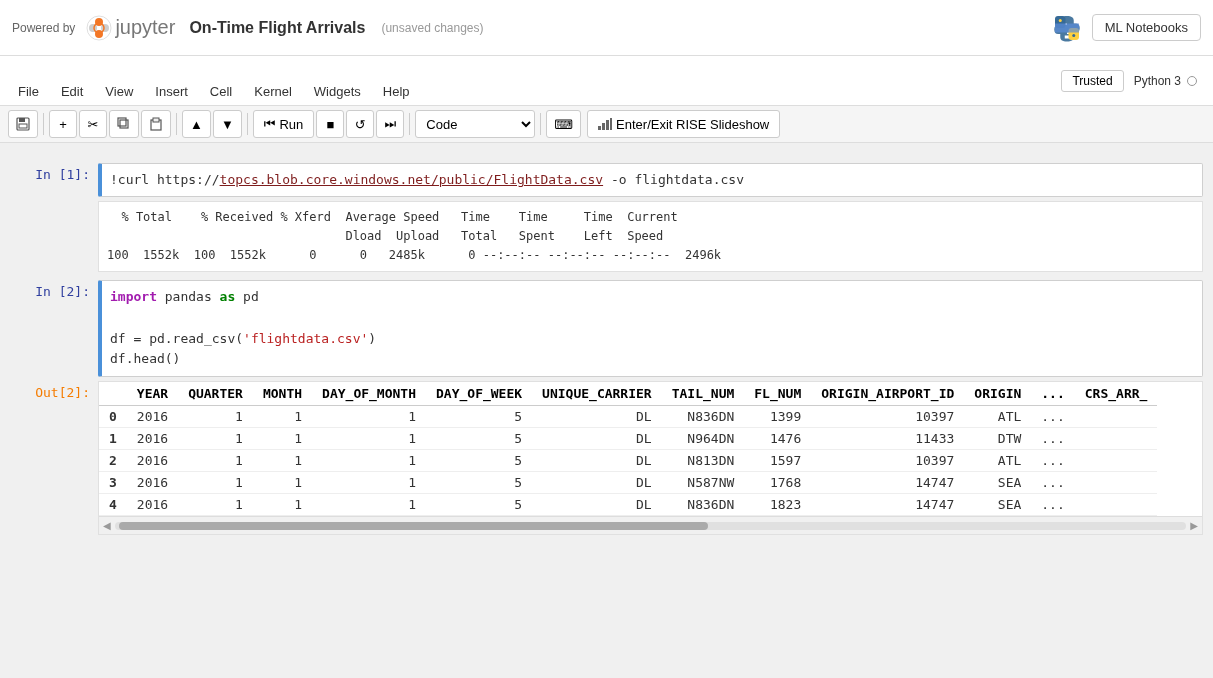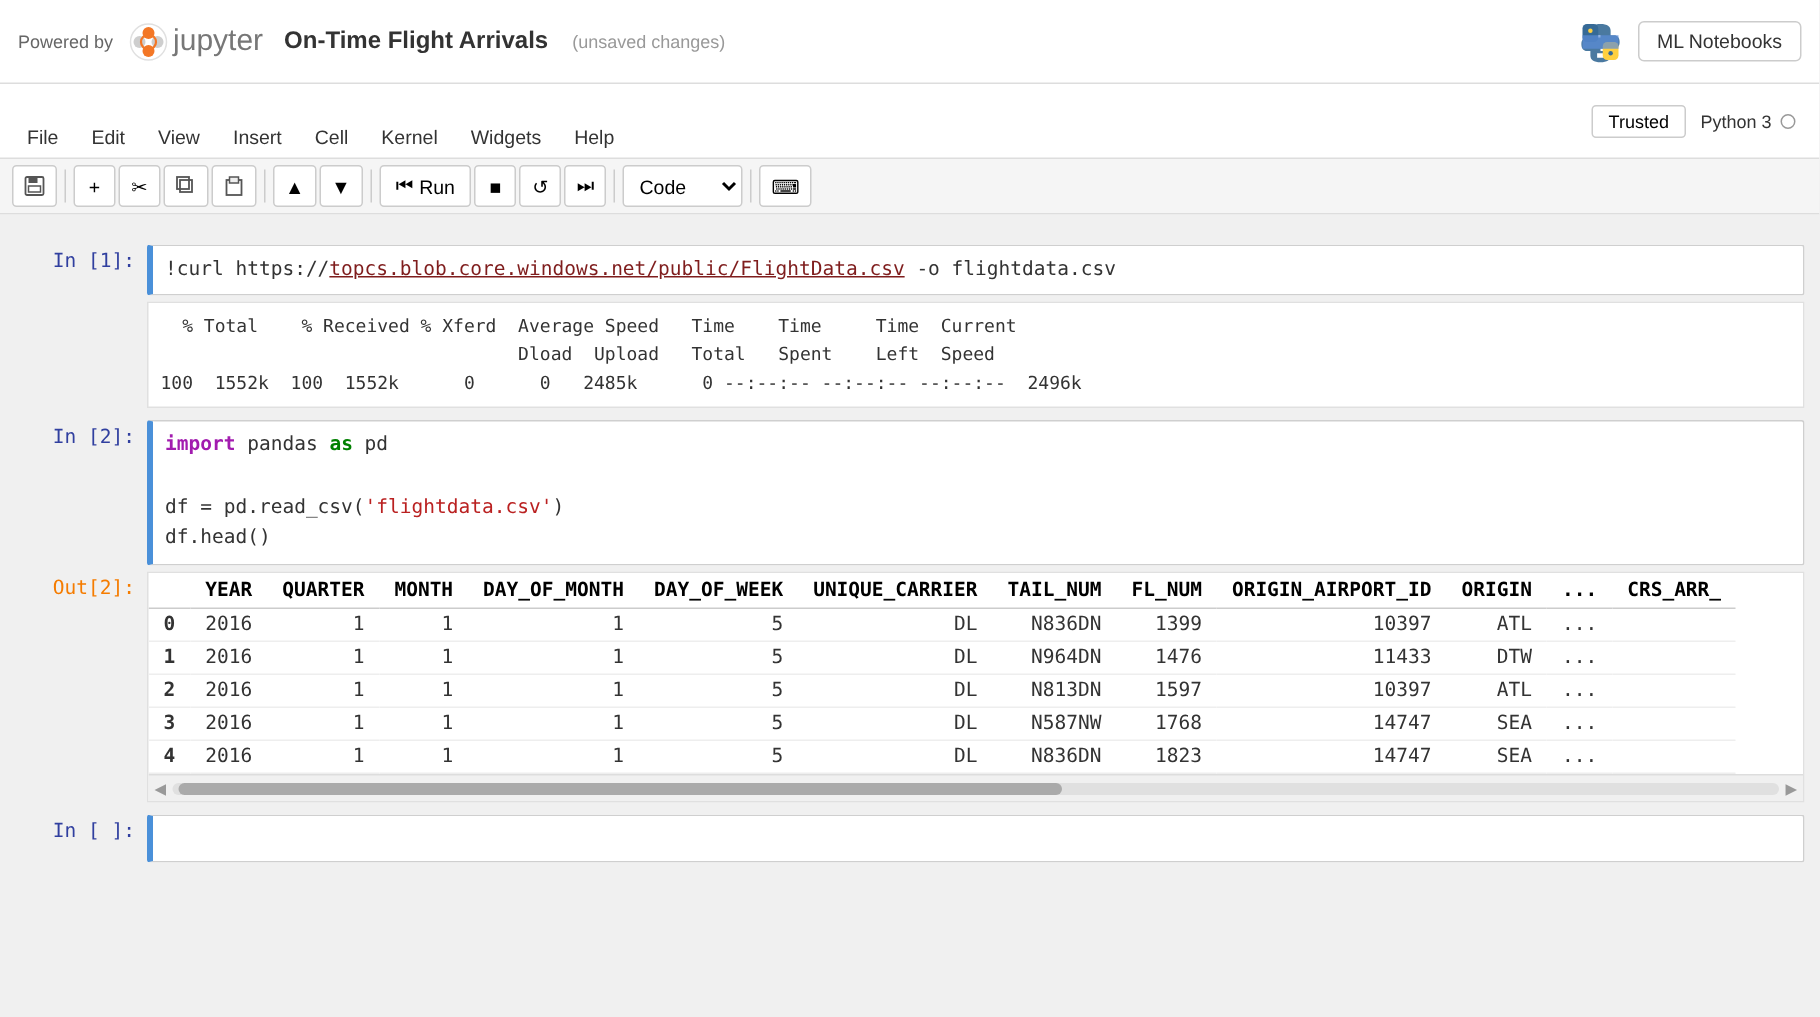--- a/index.html
+++ b/index.html
@@ -49,21 +49,21 @@
       padding: 4px 7px; font-size: 13px; cursor: pointer; display: flex; align-items: center; justify-content: center;
       min-width: 28px; height: 28px;
     }
     .tb-sep { width: 1px; height: 22px; background: #ccc; margin: 0 3px; }
     .tb-run {
       background: #fff; border: 1px solid #ccc; border-radius: 3px;
       padding: 4px 10px; font-size: 13px; cursor: pointer; display: flex; align-items: center; gap: 4px; height: 28px;
     }
     .cell-type-select {
       height: 28px; border: 1px solid #ccc; border-radius: 3px; padding: 2px 6px;
-      background: #fff; font-size: 13px; width: 80px;
+      background: #fff; font-size: 13px; width: 120px;
     }
     .tb-rise {
       background: #fff; border: 1px solid #ccc; border-radius: 3px;
       padding: 4px 10px; font-size: 13px; cursor: pointer; display: flex; align-items: center; gap: 4px; height: 28px; margin-left: 4px;
     }
 
     
     #notebook { padding: 20px 20px; background: #f0f0f0; min-height: 580px; }
 
     
@@ -229,20 +229,29 @@
   <select class="cell-type-select">
     <option>Code</option>
     <option>Markdown</option>
     <option>Raw NBConvert</option>
     <option>Heading</option>
   </select>
   <div class="tb-sep"></div>
 
   <button class="tb-btn" title="Keyboard shortcuts">⌨</button>
 
+  <button class="tb-rise">
+    <svg width="14" height="12" viewBox="0 0 14 12">
+      <rect x="0" y="8" width="3" height="4" fill="#666"></rect>
+      <rect x="4" y="5" width="3" height="7" fill="#666"></rect>
+      <rect x="8" y="2" width="3" height="10" fill="#666"></rect>
+      <rect x="12" y="0" width="2" height="12" fill="#666"></rect>
+    </svg>
+    <span>Enter/Exit RISE Slideshow</span>
+  </button>
 </div>
 
 <div id="notebook" style="background:#f0f0f0;padding:20px 10px;">
 
   <div class="cell-container">
     <div class="cell">
       <div class="cell-prompt">In [1]:</div>
       <div class="cell-input">
         <span style="font-family:monospace;font-size:13px;">!curl https://<span style="color:#7f1d1d;text-decoration:underline;">topcs.blob.core.windows.net/public/FlightData.csv</span> -o flightdata.csv</span>
       </div>
@@ -378,20 +387,14 @@
           <span class="scroll-arrow">◀</span>
           <div class="scroll-track">
             <div class="scroll-thumb"></div>
           </div>
           <span class="scroll-arrow">▶</span>
         </div>
       </div>
     </div>
   </div>
 
-  <div class="cell-container" style="margin-top:8px;">
-    <div class="cell">
-      <div class="cell-prompt" style="color:#303f9f;">In [ ]:</div>
-      <div class="empty-cell-input"></div>
-    </div>
-  </div>
 
 </div>
 
 </body></html>

